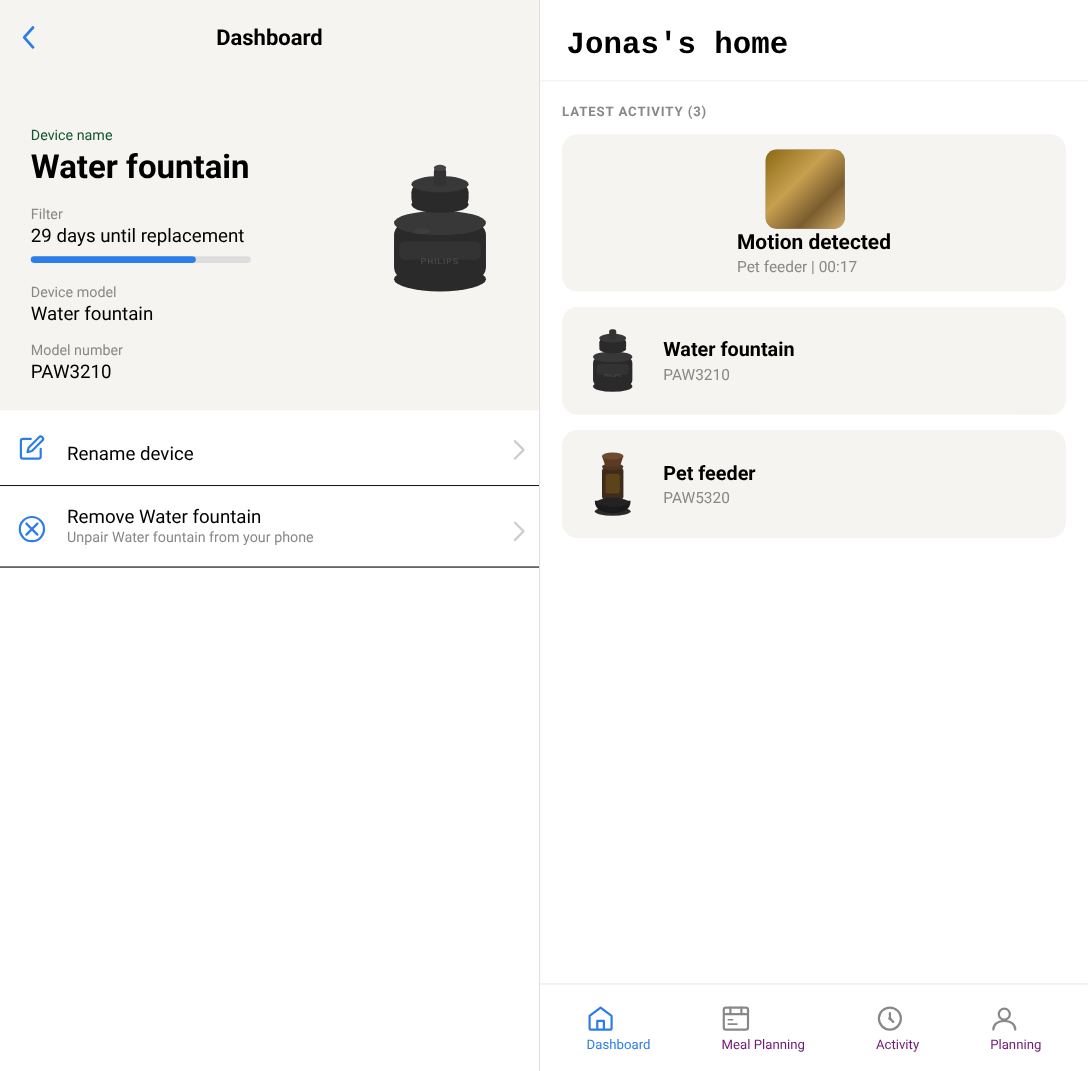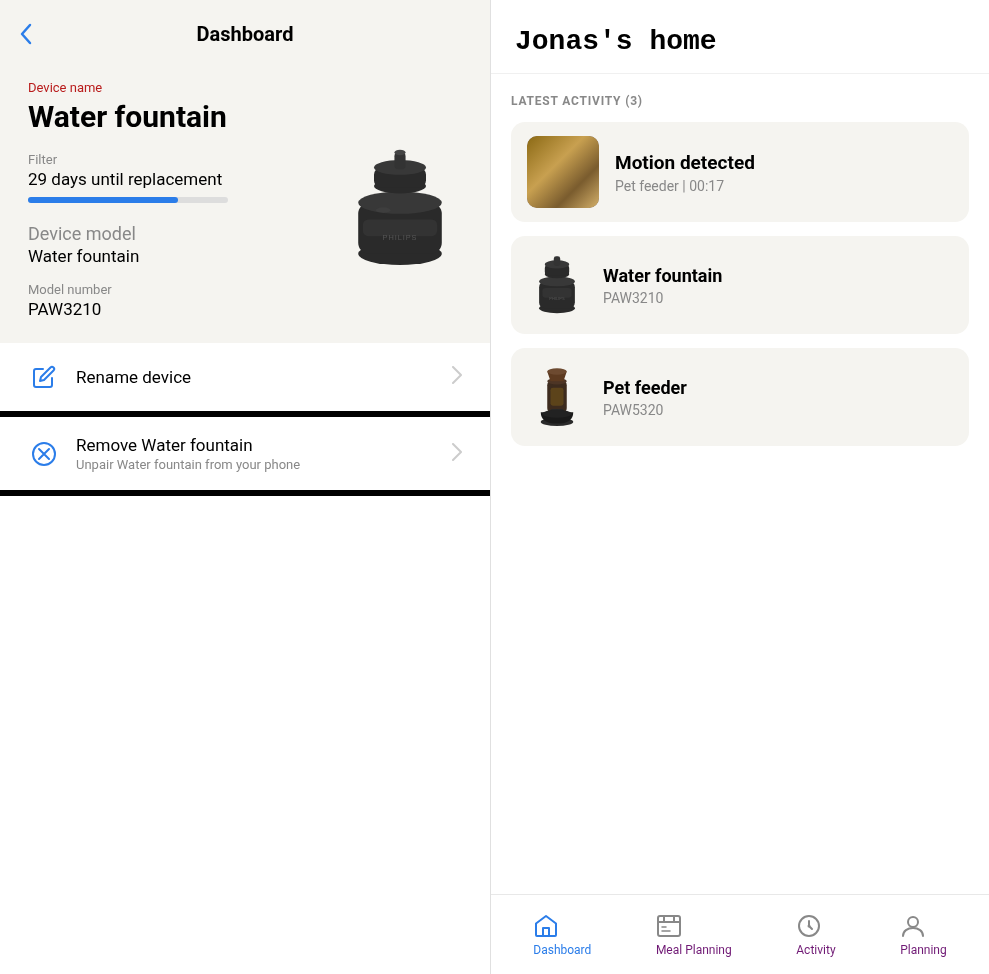--- a/index.html
+++ b/index.html
@@ -47,22 +47,23 @@
       color: #000;
     }
 
     .device-info {
       padding: 18px 28px 24px;
       background: #f5f4f0;
     }
 
     .device-label {
       font-size: 13px;
-      color: #b91c1c;
+      color: #14532d;
       margin-bottom: 4px;
+      margin-top: 36px;
     }
 
     .device-name {
       font-size: 30px;
       font-weight: 700;
       color: #000;
       margin-bottom: 18px;
     }
 
     .filter-label {
@@ -94,21 +95,21 @@
 
     .model-section {
       display: flex;
       align-items: flex-start;
       justify-content: space-between;
     }
 
     .model-text {}
 
     .model-label {
-      font-size: 18px;
+      font-size: 13px;
       color: #888;
       margin-bottom: 2px;
     }
 
     .model-value {
       font-size: 17px;
       color: #000;
       margin-bottom: 16px;
     }
 
@@ -141,23 +142,23 @@
     }
 
     .left-actions {
       background: #fff;
       margin-top: 0;
       flex: 1;
     }
 
     .action-item {
       display: flex;
-      align-items: center;
-      padding: 18px 28px;
-      border-bottom: 6px solid #000000;
+      align-items: flex-end;
+      padding: 18px 13px;
+      border-bottom: 1px solid #000000;
       cursor: pointer;
       background: #fff;
     }
 
     .action-icon {
       width: 32px;
       height: 32px;
       margin-right: 16px;
       display: flex;
       align-items: center;
@@ -243,20 +244,21 @@
 
     
     .activity-card {
       background: #f5f4f0;
       border-radius: 14px;
       padding: 14px 16px;
       display: flex;
       align-items: center;
       margin-bottom: 14px;
       cursor: pointer;
+      flex-direction: column;
     }
 
     .activity-thumb {
       width: 72px;
       height: 72px;
       border-radius: 10px;
       overflow: hidden;
       margin-right: 16px;
       flex-shrink: 0;
       background: #8b7355;

